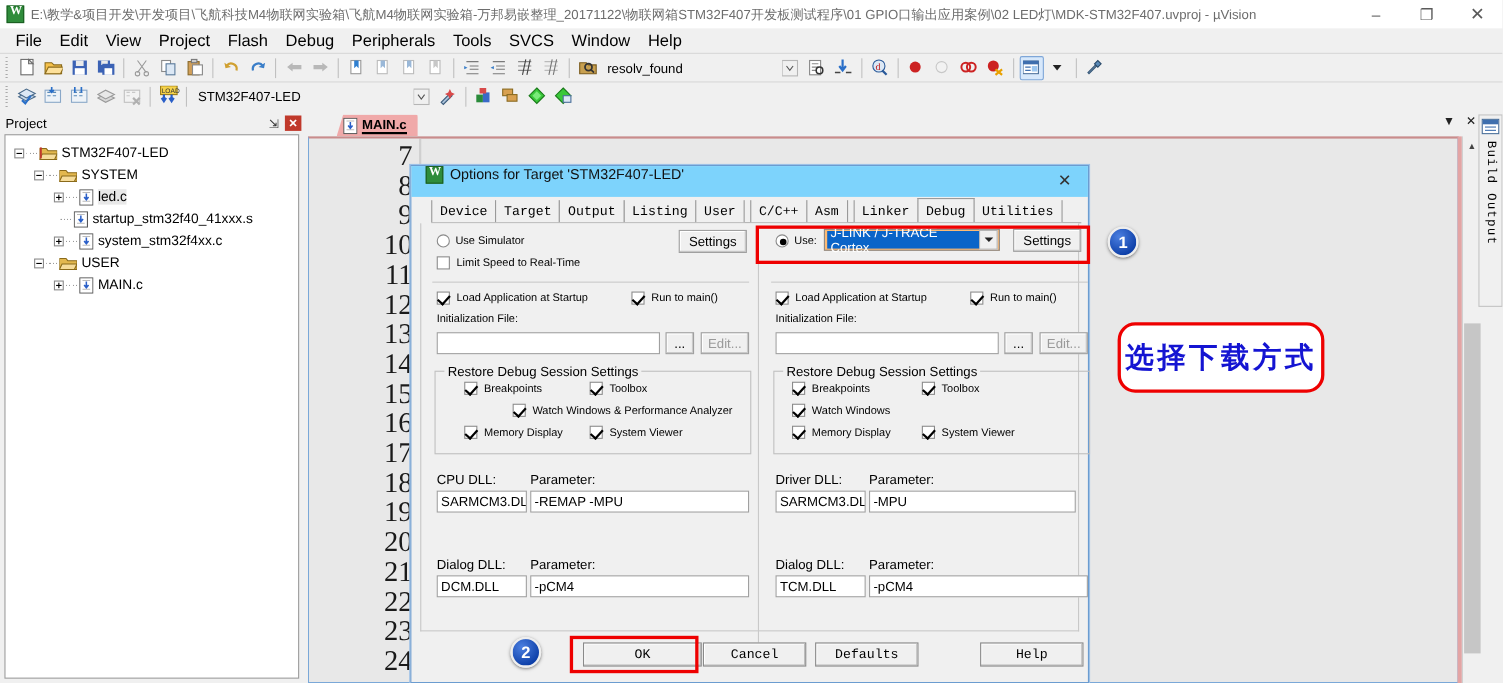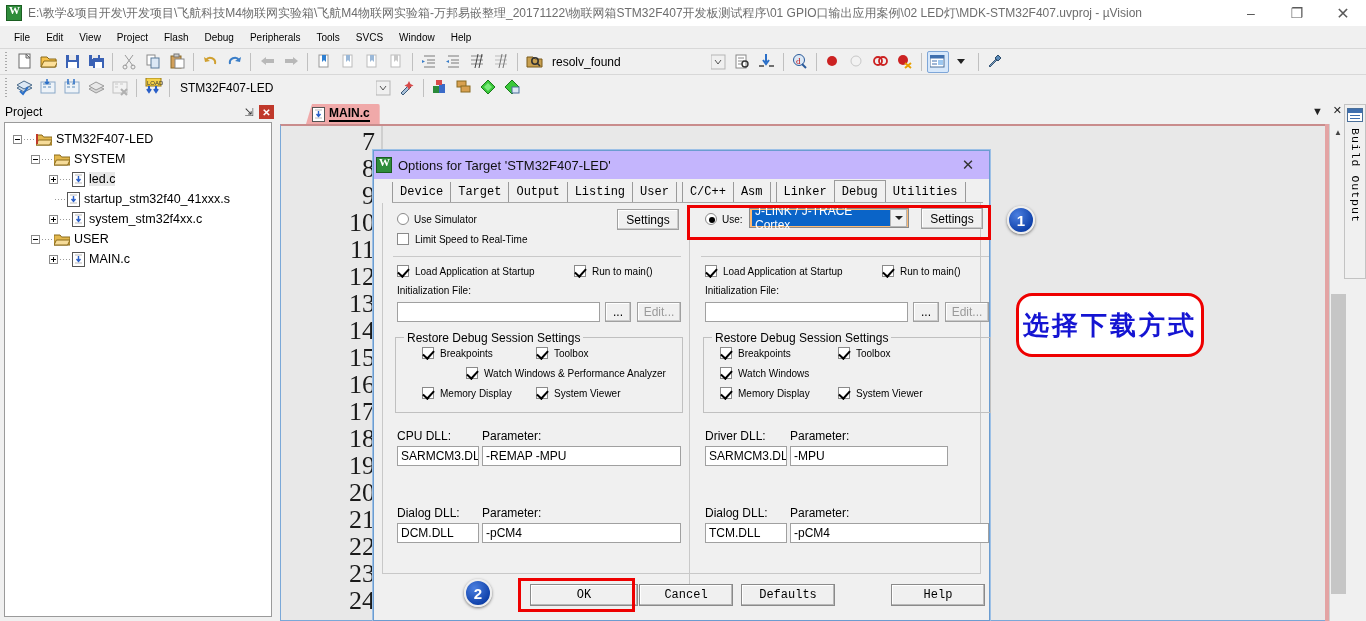--- a/index.html
+++ b/index.html
@@ -35,21 +35,21 @@
     color: #5a5a5a; font-size: 14px;
   }
   .winbtn.close { font-size: 16px; }
 
   
   .menubar {
     position: absolute; left: 0; top: 26px; width: 1366px; height: 22px;
     background: #f0f0f0; display: flex; align-items: center; padding-left: 6px;
   }
   .menubar .mi {
-    font-size: 10px; color: #000; padding: 2px 8px; white-space: nowrap;
+    font-size: 15px; color: #000; padding: 2px 8px; white-space: nowrap;
   }
 
   
   .toolbar {
     position: absolute; left: 0; width: 1366px; height: 26px;
     background: #f0f0f0; display: flex; align-items: center;
     border-top: 1px solid #d8d8d8;
   }
   .toolbar.row1 { top: 48px; }
   .toolbar.row2 { top: 74px; }
@@ -147,21 +147,21 @@
   .sidetab .vtext {
     writing-mode: vertical-rl; font-family: "Liberation Mono", monospace; font-size: 11.5px;
     color: #000; margin-top: 6px; letter-spacing: 1px;
   }
 
   
   .dialog {
     position: absolute; left: 373px; top: 150px; width: 617px; height: 471px;
     background: #f0f0f0; border: 1px solid #6b9cd0; box-shadow: 0 0 0 1px #9cc0e6;
   }
-  .dlg-title { height: 28px; display: flex; align-items: center; background: #c4b5fd; padding-left: 2px; }
+  .dlg-title { height: 28px; display: flex; align-items: flex-start; background: #7dd3fc; padding-left: 13px; }
   .dlg-title .ico { width: 16px; height: 16px; background: #2f8c3b; border: 1px solid #1b5e22;
                     position: relative; margin-right: 6px; flex:none;}
   .dlg-title .ico::after { content:"W"; position:absolute; left:2px; top:-2px; font-size:11px;
                     color:#fff; font-weight:bold; font-family:"Liberation Serif",serif; }
   .dlg-title .t { font-size: 13px; color: #111; flex: 1; }
   .dlg-title .x { width: 42px; height: 26px; display:flex; align-items:center; justify-content:center;
                   font-size: 15px; color: #333; }
   .tabs { position: relative; height: 22px; margin: 2px 6px 0 18px;
           border-bottom: 1px solid #a8a8a8; display: flex; align-items: flex-end; }
   .tab {
@@ -881,21 +881,21 @@
           </div>
           <div class="row" style="position:absolute; left:134px; top:49px;">
             <span class="cbx on"></span>
             <span class="lbl">System Viewer</span>
           </div>
         </div>
 
         <div class="fldlabel" style="position:absolute; left:10px; top:226px;">Driver DLL:</div>
         <div class="fldlabel" style="position:absolute; left:95px; top:226px;">Parameter:</div>
         <div class="txtfield" style="position:absolute; left:10px; top:243px; width:82px; height:20px;">SARMCM3.DLL</div>
-        <div class="txtfield" style="position:absolute; left:95px; top:243px; width:158px; height:20px;">-MPU</div>
+        <div class="txtfield" style="position:absolute; left:95px; top:243px; width:188px; height:20px;">-MPU</div>
 
         <div class="fldlabel" style="position:absolute; left:10px; top:303px;">Dialog DLL:</div>
         <div class="fldlabel" style="position:absolute; left:95px; top:303px;">Parameter:</div>
         <div class="txtfield" style="position:absolute; left:10px; top:320px; width:82px; height:20px;">TCM.DLL</div>
         <div class="txtfield" style="position:absolute; left:95px; top:320px; width:199px; height:20px;">-pCM4</div>
       </div>
     </div>
 
     <div class="dlg-footer">
       <div class="footbtn" style="left:156px; width:108px;">OK</div>

